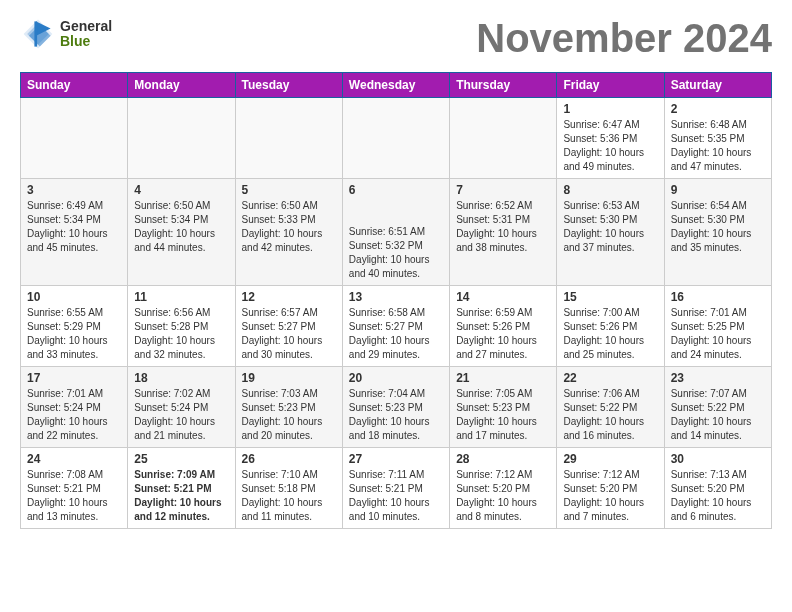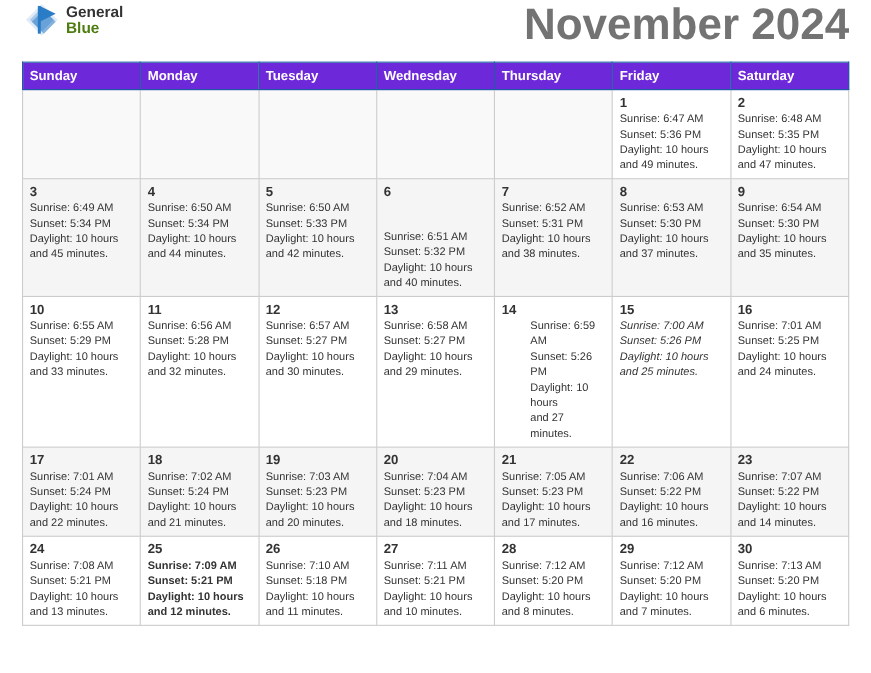--- a/index.html
+++ b/index.html
@@ -5,21 +5,21 @@
     * { margin: 0; padding: 0; box-sizing: border-box; }
     body {
       font-family: Arial, sans-serif;
       background: #fff;
       width: 792px;
       height: 612px;
       overflow: hidden;
     }
     .page {
       width: 792px;
-      padding: 0 20px 10px 20px;
+      padding: 16px 20px 10px 20px;
     }
     .header {
       display: flex;
       justify-content: space-between;
       align-items: flex-start;
       margin-bottom: 12px;
     }
     .logo {
       display: flex;
       align-items: center;
@@ -56,21 +56,21 @@
     .location {
       font-size: 14px;
       color: #555;
     }
     table {
       width: 100%;
       border-collapse: collapse;
       table-layout: fixed;
     }
     thead tr th {
-      background-color: #6d28d9;
+      background-color: #a21caf;
       color: #fff;
       font-size: 12px;
       font-weight: bold;
       padding: 5px 6px;
       text-align: left;
       border: 1px solid #1a5fa0;
     }
     tbody tr td {
       border: 1px solid #ccc;
       vertical-align: top;
@@ -229,28 +229,28 @@
           </td>
           <td>
             <div class="day-num">13</div>
             <div class="day-info" style="white-space: pre-line;">Sunrise: 6:58 AM
 Sunset: 5:27 PM
 Daylight: 10 hours
 and 29 minutes.</div>
           </td>
           <td>
             <div class="day-num">14</div>
-            <div class="day-info" style="white-space: pre-line; margin-left: 26px;">Sunrise: 6:59 AM
+            <div class="day-info" style="white-space: pre-line;">Sunrise: 6:59 AM
 Sunset: 5:26 PM
 Daylight: 10 hours
 and 27 minutes.</div>
           </td>
           <td>
             <div class="day-num">15</div>
-            <div class="day-info" style="white-space: pre-line; font-style: italic;">Sunrise: 7:00 AM
+            <div class="day-info" style="white-space: pre-line;">Sunrise: 7:00 AM
 Sunset: 5:26 PM
 Daylight: 10 hours
 and 25 minutes.</div>
           </td>
           <td>
             <div class="day-num">16</div>
             <div class="day-info" style="white-space: pre-line;">Sunrise: 7:01 AM
 Sunset: 5:25 PM
 Daylight: 10 hours
 and 24 minutes.</div>

